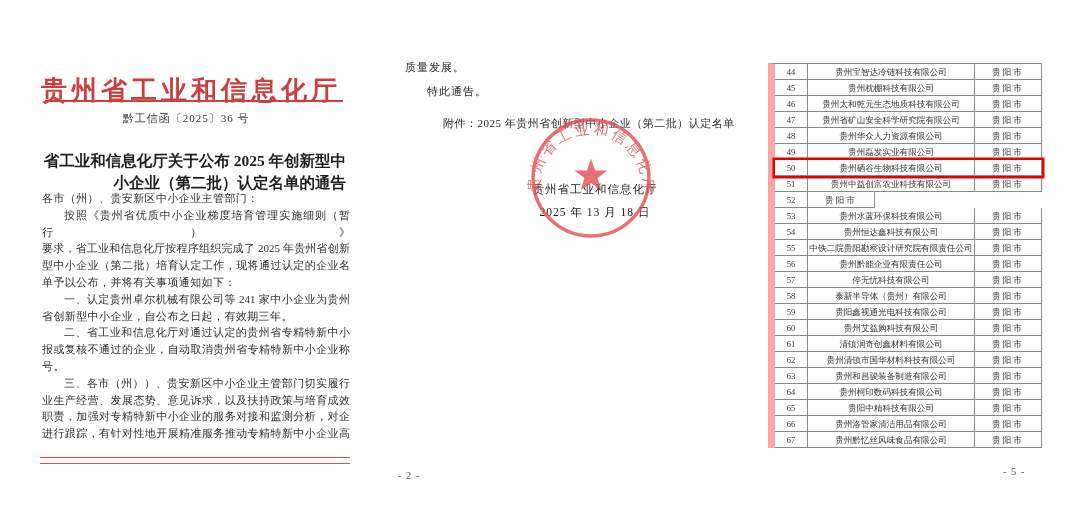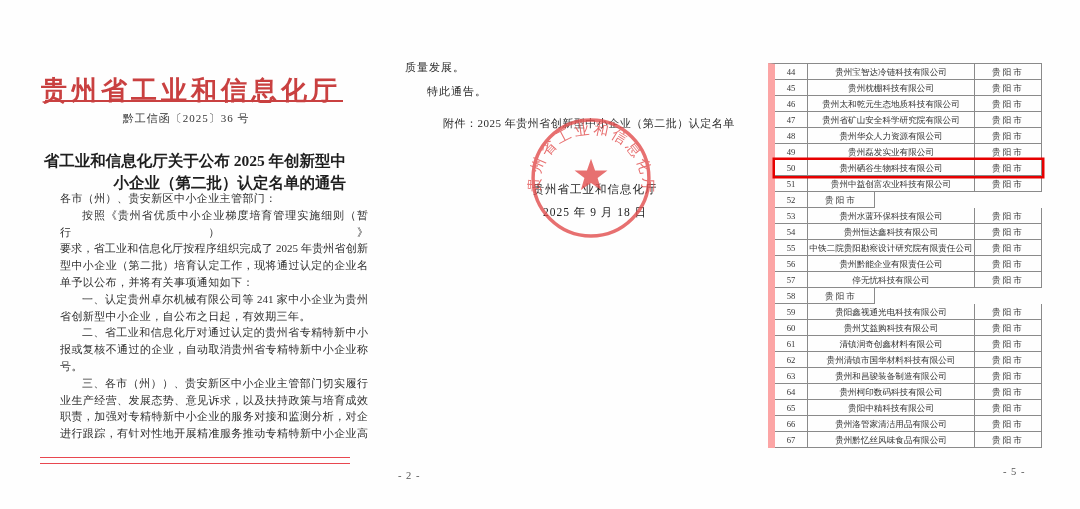--- a/index.html
+++ b/index.html
@@ -7,21 +7,21 @@
           font-family:"Liberation Serif","DejaVu Serif",serif;color:#2a2a2a;}
   .abs{position:absolute;}
 
   
   .agency{left:40px;top:56px;width:302px;text-align:center;font-size:26px;font-weight:700;
           letter-spacing:4px;color:#c94040;white-space:nowrap;}
   .red-rule{left:45px;top:100px;width:298px;height:2px;background:#c94040;}
   .doc-no{left:40px;top:111px;width:292px;text-align:center;font-size:11px;letter-spacing:1px;color:#333;}
   .title{left:38px;top:137px;width:308px;text-align:right;font-size:15.5px;font-weight:700;
          line-height:22px;color:#1e1e1e;}
-  .body-block{left:42px;top:190px;width:308px;font-size:11px;line-height:16.8px;color:#2e2e2e;margin-left:18px;}
+  .body-block{left:42px;top:190px;width:308px;font-size:11px;line-height:16.8px;color:#2e2e2e;}
   .bline{white-space:nowrap;letter-spacing:0.4px;}
   .bline.fill{white-space:normal;text-align:justify;text-align-last:justify;letter-spacing:0;}
   .bline.ind{text-indent:22px;}
   .red-underline{left:40px;top:457px;width:310px;height:5px;
                  border-top:1.6px solid #e8474f;border-bottom:1.6px solid #e8474f;}
 
   
   .m-line1{left:405px;top:60px;font-size:11px;letter-spacing:1px;}
   .m-line2{left:427px;top:84px;font-size:11px;letter-spacing:1px;}
   .m-attach{left:427px;top:116px;font-size:11px;letter-spacing:0.5px;white-space:nowrap;padding-left:16px;}
@@ -73,21 +73,21 @@
       </div>
     <div class="abs red-underline"></div>
   </section>
 
   <section>
     <div class="abs m-line1">质量发展。</div>
     <div class="abs m-line2">特此通告。</div>
     <div class="abs m-attach">附件：2025 年贵州省创新型中小企业（第二批）认定名单</div>
 
     <div class="abs m-signer">贵州省工业和信息化厅</div>
-    <div class="abs m-date">2025 年 9 月 18 日</div>
+    <div class="abs m-date">2025 年 13 月 18 日</div>
 
     <div class="abs seal">
       <svg width="128" height="128" viewBox="0 0 126 126">
         <defs>
           <path id="sealArc" d="M 15 88 A 51 51 0 1 1 111 88" fill="none"></path>
         </defs>
         <circle cx="63" cy="63" r="57" fill="none" stroke="currentColor" stroke-width="3.4"></circle>
         <text font-size="14.5" fill="currentColor" letter-spacing="3" font-family="Liberation Serif, DejaVu Serif, serif">
           <textPath href="#sealArc" startOffset="6%">贵州省工业和信息化厅</textPath>
         </text>
@@ -164,20 +164,21 @@
           <div class="tcell c-name">贵州黔能企业有限责任公司</div>
           <div class="tcell c-city">贵阳市</div>
         </div>
         <div class="trow">
           <div class="tcell c-no">57</div>
           <div class="tcell c-name">停无忧科技有限公司</div>
           <div class="tcell c-city">贵阳市</div>
         </div>
         <div class="trow">
           <div class="tcell c-no">58</div>
+          <div class="tcell c-name">泰新半导体（贵州）有限公司</div>
           <div class="tcell c-city">贵阳市</div>
         </div>
         <div class="trow">
           <div class="tcell c-no">59</div>
           <div class="tcell c-name">贵阳鑫视通光电科技有限公司</div>
           <div class="tcell c-city">贵阳市</div>
         </div>
         <div class="trow">
           <div class="tcell c-no">60</div>
           <div class="tcell c-name">贵州艾益购科技有限公司</div>

